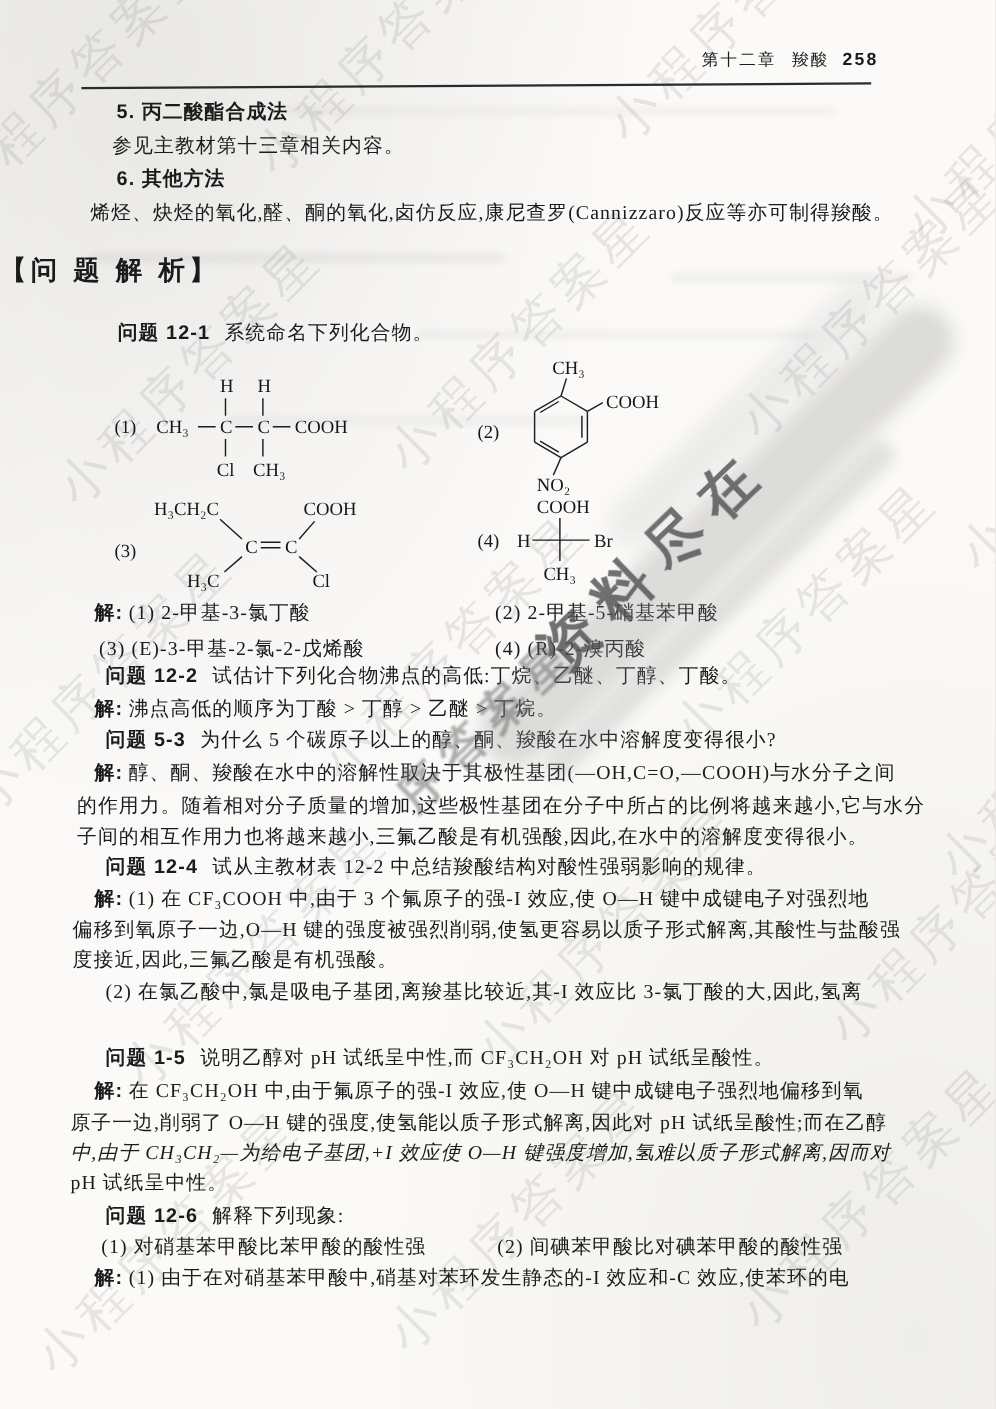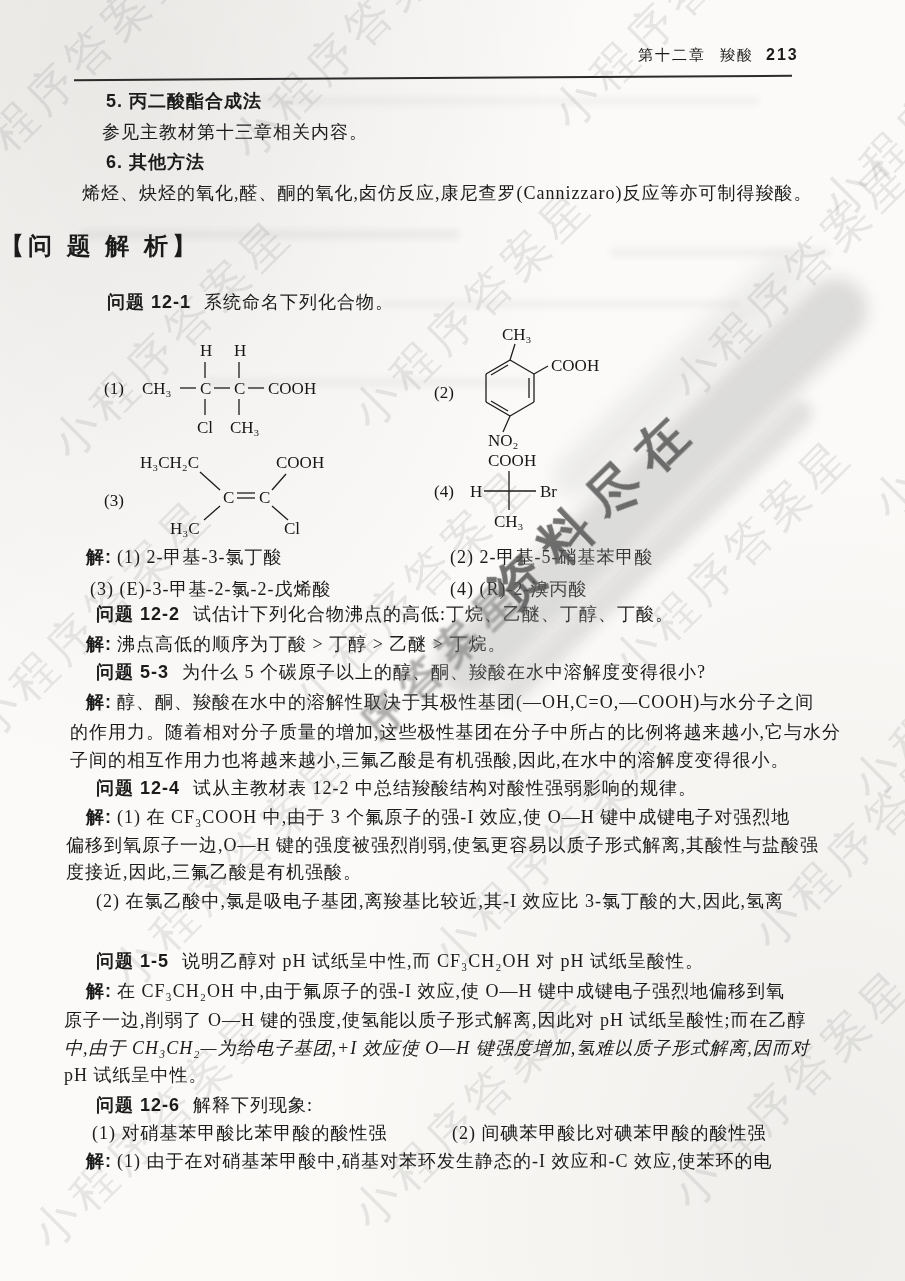--- a/index.html
+++ b/index.html
@@ -70,21 +70,21 @@
       <div class="wm" style="left: 440px; top: 930px;">小程序答案星</div>
       <div class="wm" style="left: 760px; top: 910px;">小程序答案星</div>
       <div class="wm" style="left: 40px; top: 1210px;">小程序答案星</div>
       <div class="wm" style="left: 360px; top: 1190px;">小程序答案星</div>
       <div class="wm" style="left: 680px; top: 1170px;">小程序答案星</div>
     </div>
 
   <div class="content">
 
     <div class="line header-line" style="left:638px;top:44px;">
-      <span>第十二章</span><span class="sp">羧酸</span><span class="pg">213</span>
+      <span>第十二章</span><span class="sp">羧酸</span><span class="pg">258</span>
     </div>
     <div class="rule"></div>
 
     <div class="bleed" style="left:260px;top:97px;width:500px;height:8px;opacity:.05;"></div>
     <div class="bleed" style="left:80px;top:230px;width:380px;height:9px;opacity:.07;"></div>
     <div class="bleed" style="left:610px;top:248px;width:220px;height:9px;opacity:.06;"></div>
     <div class="bleed" style="left:380px;top:300px;width:360px;height:8px;opacity:.05;"></div>
     <div class="bleed" style="left:205px;top:378px;width:330px;height:9px;opacity:.05;"></div>
 
     <div class="line boldline" style="left:106px;top:90px;">5. 丙二酸酯合成法</div>

